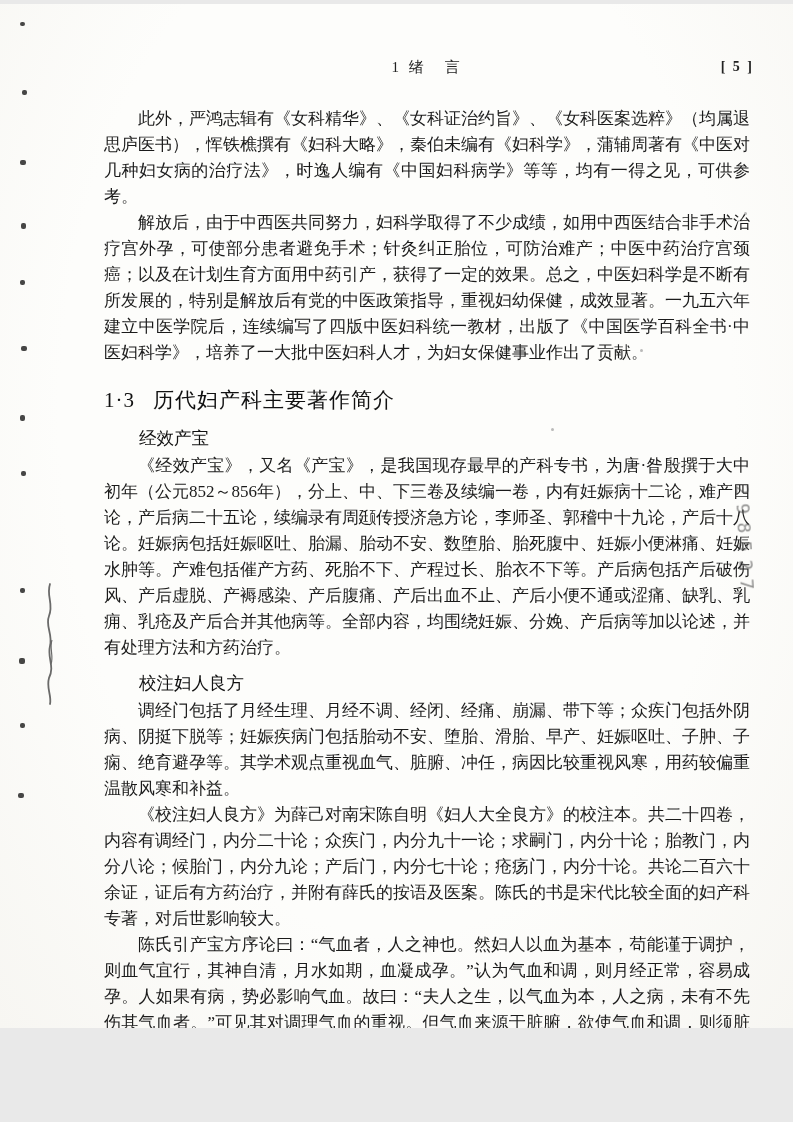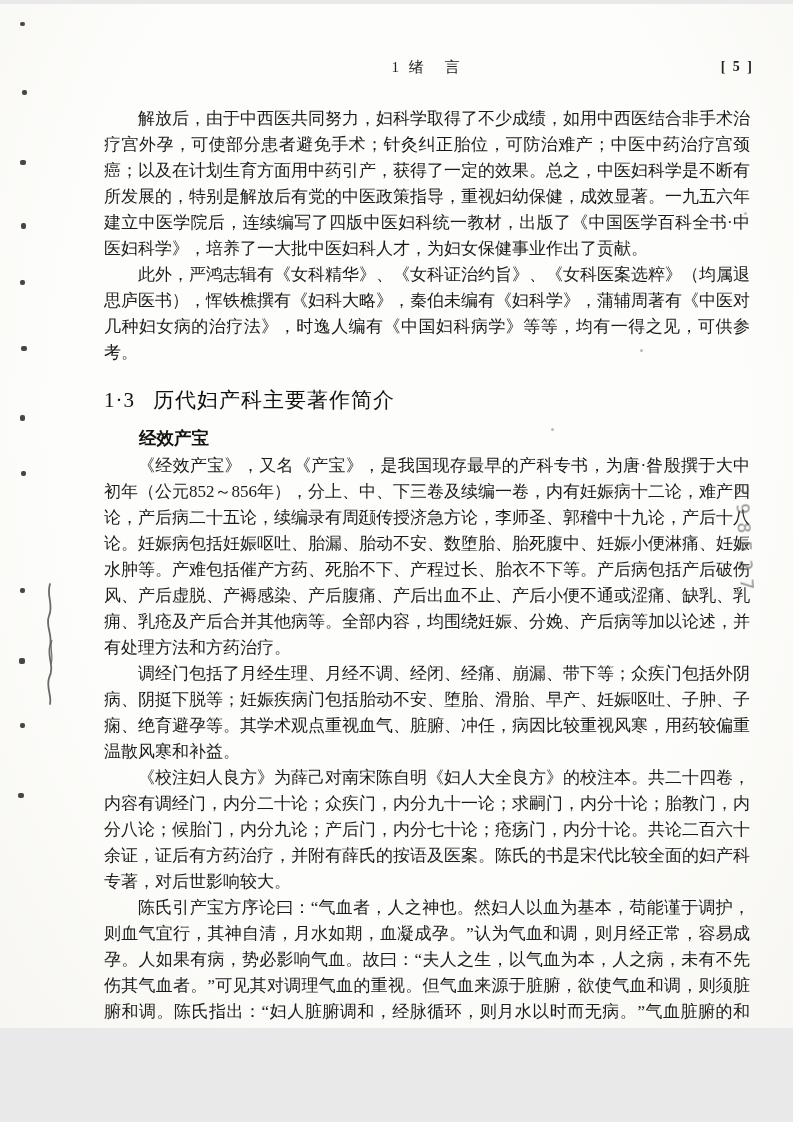--- a/index.html
+++ b/index.html
@@ -25,21 +25,21 @@
     text-align:justify; text-indent:2em;
     color:#1b1b1b;
   }
   h2.section {
     margin:20px 0 12px 0; font-size:21px; font-weight:normal;
     letter-spacing:1px; color:#111;
   }
   h2.section .sec-gap { display:inline-block; width:18px; }
   h3.sub {
     margin:10px 0 3px 0; padding-left:2em;
-    font-size:17.5px; font-weight:bold; color:#111;
+    font-size:17.5px; font-weight:normal; color:#111;
   }
   .margin-number {
     position:absolute; left:668px; top:548px; width:156px;
     transform:rotate(87deg); transform-origin:center;
     font-family:"DejaVu Sans Mono",monospace;
     font-size:18px; letter-spacing:8px;
     color:rgba(70,70,70,0.6); filter:blur(0.4px);
   }
   .speck { position:absolute; background:#262626; border-radius:2px; opacity:0.85; }
   .squiggle { position:absolute; left:42px; top:578px; opacity:0.75; }
@@ -50,30 +50,31 @@
 
 <div class="page">
 
   <div class="content">
 
     <div class="running-head">
       <span>1 绪　言</span>
       <span class="page-num">[ 5 ]</span>
     </div>
 
+    <p class="body">此外，严鸿志辑有《女科精华》、《女科证治约旨》、《女科医案选粹》（均属退思庐医书），恽铁樵撰有《妇科大略》，秦伯未编有《妇科学》，蒲辅周著有《中医对几种妇女病的治疗法》，时逸人编有《中国妇科病学》等等，均有一得之见，可供参考。</p>
     <p class="body">解放后，由于中西医共同努力，妇科学取得了不少成绩，如用中西医结合非手术治疗宫外孕，可使部分患者避免手术；针灸纠正胎位，可防治难产；中医中药治疗宫颈癌；以及在计划生育方面用中药引产，获得了一定的效果。总之，中医妇科学是不断有所发展的，特别是解放后有党的中医政策指导，重视妇幼保健，成效显著。一九五六年建立中医学院后，连续编写了四版中医妇科统一教材，出版了《中国医学百科全书·中医妇科学》，培养了一大批中医妇科人才，为妇女保健事业作出了贡献。</p>
-    <p class="body">此外，严鸿志辑有《女科精华》、《女科证治约旨》、《女科医案选粹》（均属退思庐医书），恽铁樵撰有《妇科大略》，秦伯未编有《妇科学》，蒲辅周著有《中医对几种妇女病的治疗法》，时逸人编有《中国妇科病学》等等，均有一得之见，可供参考。</p>
 
     <h2 class="section">
       <span>1·3</span><span class="sec-gap"></span><span>历代妇产科主要著作简介</span>
     </h2>
 
     <h3 class="sub">经效产宝</h3>
     <p class="body">《经效产宝》，又名《产宝》，是我国现存最早的产科专书，为唐·昝殷撰于大中初年（公元852～856年），分上、中、下三卷及续编一卷，内有妊娠病十二论，难产四论，产后病二十五论，续编录有周颋传授济急方论，李师圣、郭稽中十九论，产后十八论。妊娠病包括妊娠呕吐、胎漏、胎动不安、数堕胎、胎死腹中、妊娠小便淋痛、妊娠水肿等。产难包括催产方药、死胎不下、产程过长、胎衣不下等。产后病包括产后破伤风、产后虚脱、产褥感染、产后腹痛、产后出血不止、产后小便不通或涩痛、缺乳、乳痈、乳疮及产后合并其他病等。全部内容，均围绕妊娠、分娩、产后病等加以论述，并有处理方法和方药治疗。</p>
 
+    <h3 class="sub">校注妇人良方</h3>
     <p class="body">调经门包括了月经生理、月经不调、经闭、经痛、崩漏、带下等；众疾门包括外阴病、阴挺下脱等；妊娠疾病门包括胎动不安、堕胎、滑胎、早产、妊娠呕吐、子肿、子痫、绝育避孕等。其学术观点重视血气、脏腑、冲任，病因比较重视风寒，用药较偏重温散风寒和补益。</p>
     <p class="body">《校注妇人良方》为薛己对南宋陈自明《妇人大全良方》的校注本。共二十四卷，内容有调经门，内分二十论；众疾门，内分九十一论；求嗣门，内分十论；胎教门，内分八论；候胎门，内分九论；产后门，内分七十论；疮疡门，内分十论。共论二百六十余证，证后有方药治疗，并附有薛氏的按语及医案。陈氏的书是宋代比较全面的妇产科专著，对后世影响较大。</p>
     <p class="body">陈氏引产宝方序论曰：“气血者，人之神也。然妇人以血为基本，苟能谨于调护，则血气宜行，其神自清，月水如期，血凝成孕。”认为气血和调，则月经正常，容易成孕。人如果有病，势必影响气血。故曰：“夫人之生，以气血为本，人之病，未有不先伤其气血者。”可见其对调理气血的重视。但气血来源于脏腑，欲使气血和调，则须脏腑和调。陈氏指出：“妇人脏腑调和，经脉循环，则月水以时而无病。”气血脏腑的和调，固属重要，但妇科疾病主要在于冲任的损伤。“妇人病有三十六种，皆由冲任劳损而致，盖冲任之脉，为十二经之会海。”故冲任损伤，实为妇产科病理的关键，举例来说：“妇人月水不利者，由劳伤气血，体虚而风寒客于胞内，伤于冲任之脉故也”，“妊娠经水时下，此由冲任气虚，不能约制”，说明冲任对妇产科疾病致病的机理。此外，七情过度与妇科病的关系也是很密切的。“积想在心，思虑过度，多致劳损。……盖忧愁思虑则伤心，而血逆竭，神色先散，月经先闭。且心病则不能养脾，故不嗜食；脾虚则金亏，故发嗽；肾水绝则木气不荣，而四肢干痿，故多怒，鬓发焦，筋骨痿。若五脏伤遍则死。自能改易心志，用药扶持，庶可保生。”精神因素，可以影响脏腑功能，进而发生妇</p>
 
   </div>
 
   <div class="margin-number">298527</div>
 
   <div class="speck" style="left:20px; top:18px;  width:5px; height:4px;"></div>
   <div class="speck" style="left:22px; top:86px;  width:5px; height:5px;"></div>

